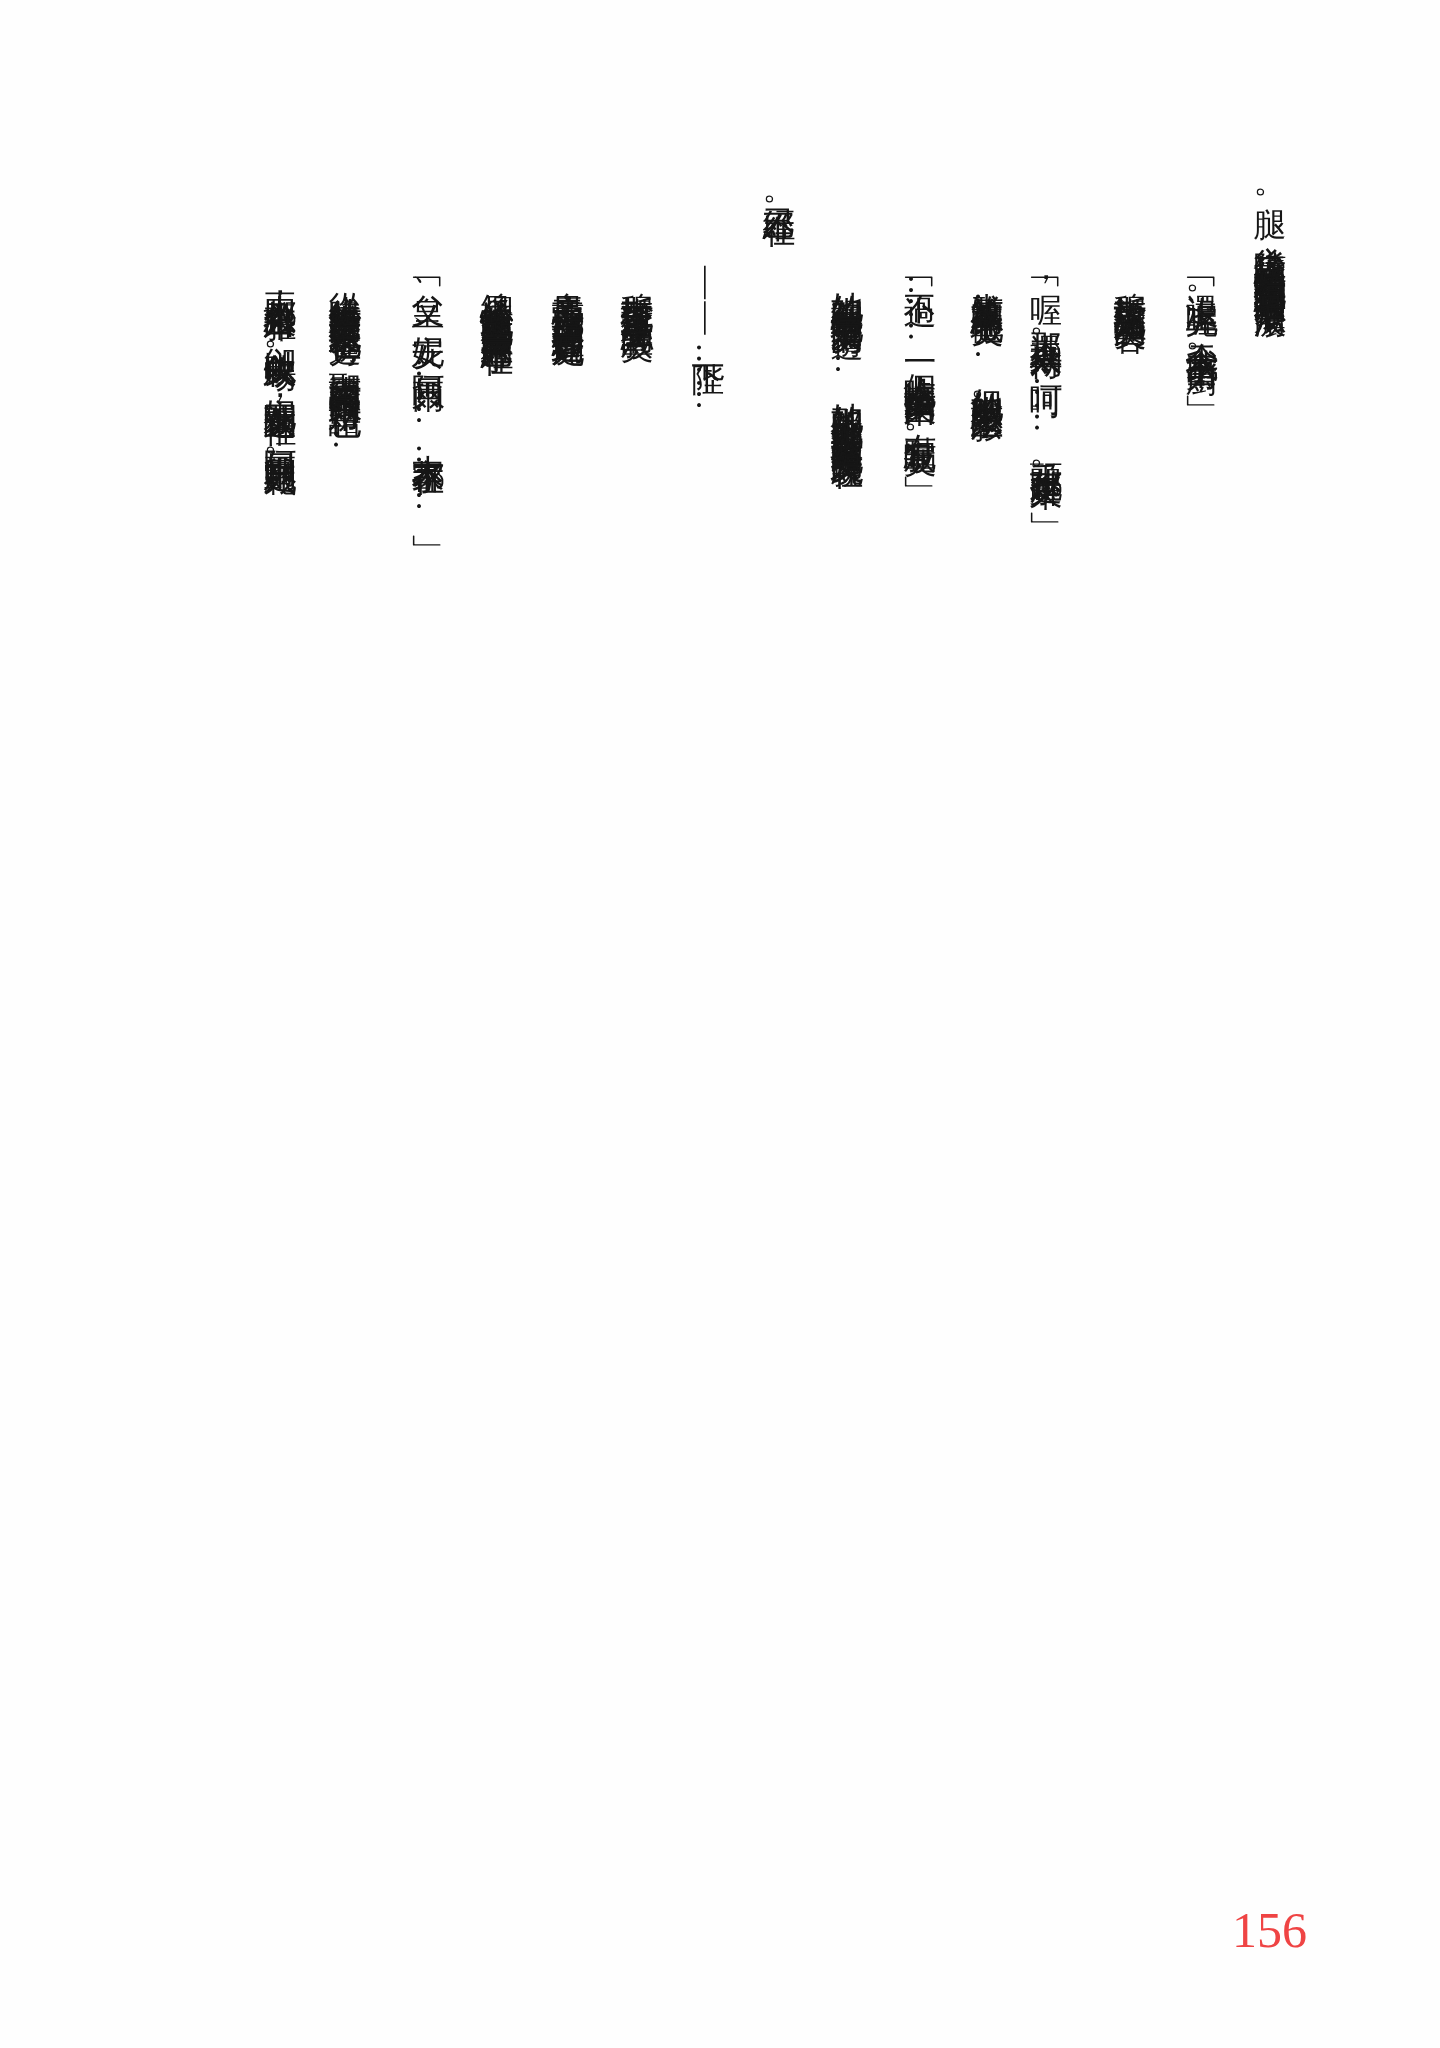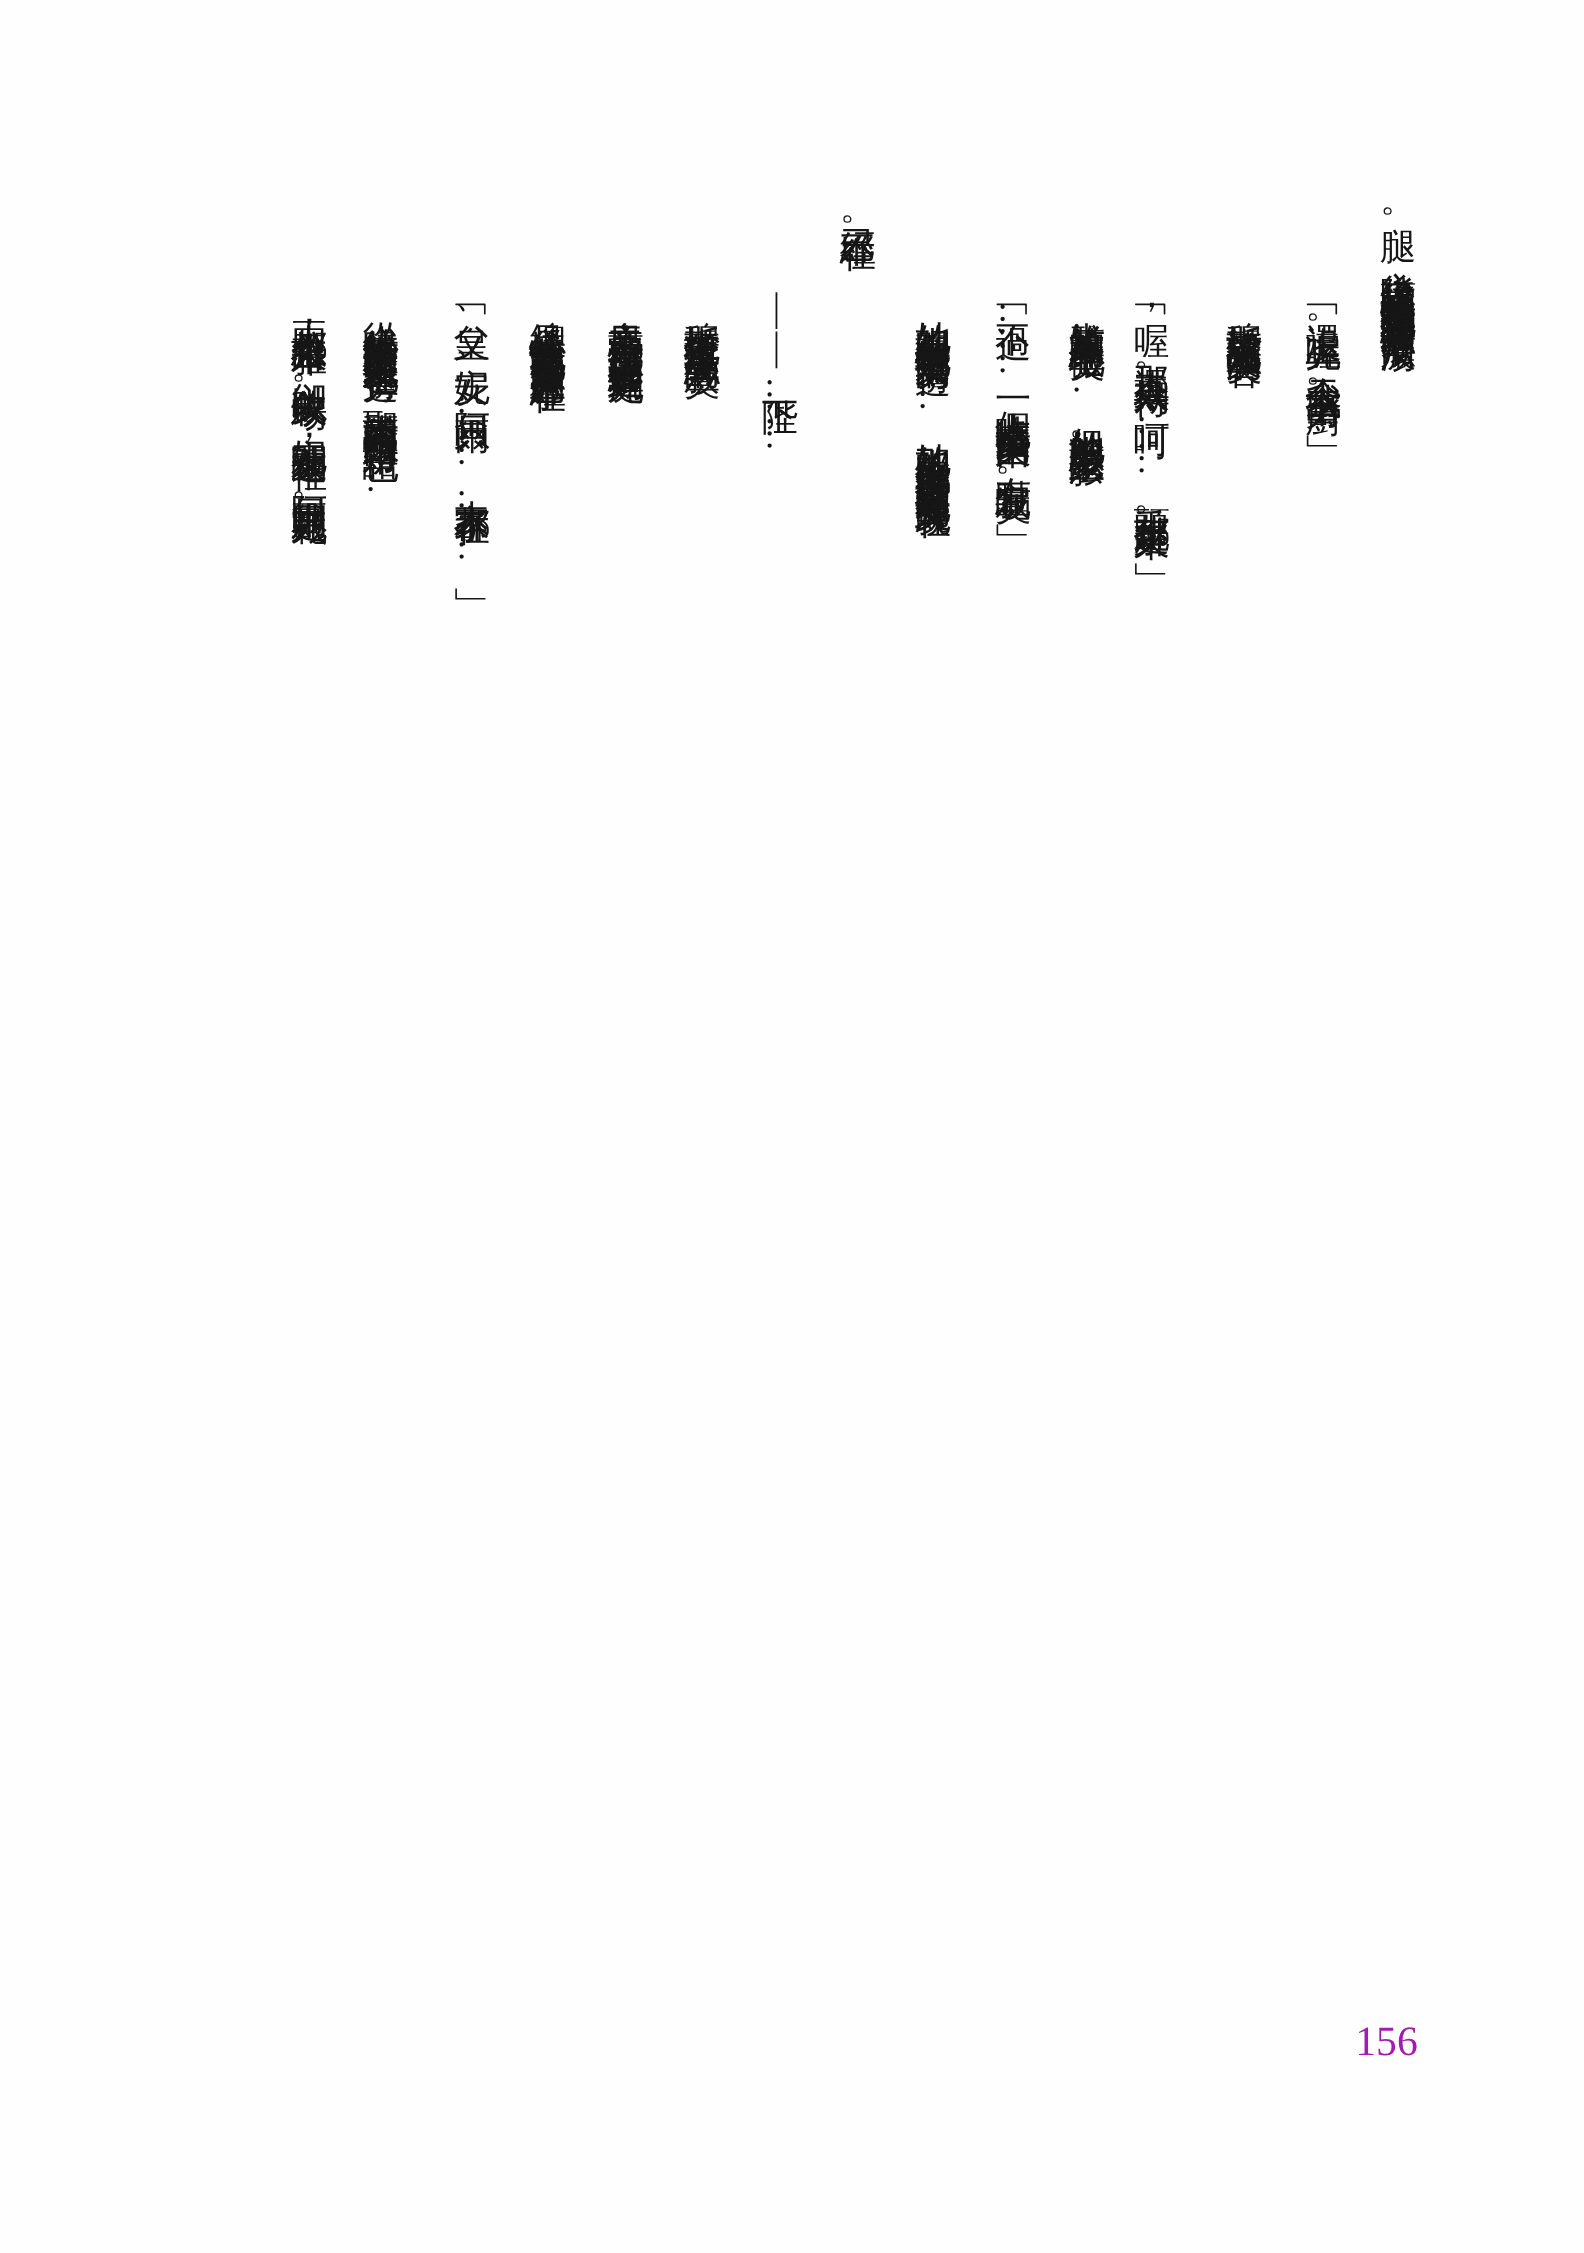--- a/index.html
+++ b/index.html
@@ -38,24 +38,24 @@
     left: 632px;
     top: 1908px;
     font-family: "Liberation Sans", sans-serif;
     font-size: 28px;
     letter-spacing: 1px;
     color: #3a3a3a;
   }
   .footer-page {
     position: absolute;
     left: 1232px;
-    top: 1834px;
+    top: 1901px;
     font-family: "Liberation Serif", serif;
-    font-size: 38px;
-    color: #a21caf;
+    font-size: 50px;
+    color: #ef4444;
   }
 </style>
 </head>
 <body>
 
 <div class="page">
 
   <div class="tcol" style="left:1235px; top:182px;">腿。之後陸續上桌的是鬆軟的麵包和仔細濾過的赤月南瓜濃湯。</div>
   <div class="tcol" style="left:1167px; top:266px;">「還沒上完喔。今天我拿出全力下廚。」</div>
   <div class="tcol" style="left:1095px; top:266px;">穆斯塔說完露出溫和的笑容。</div>

